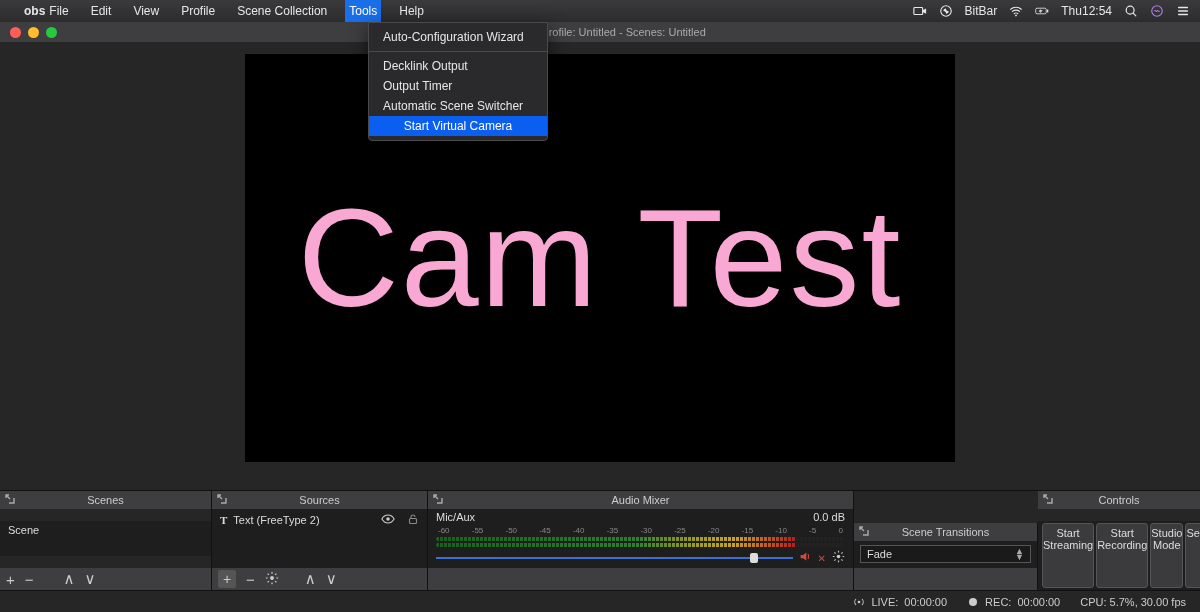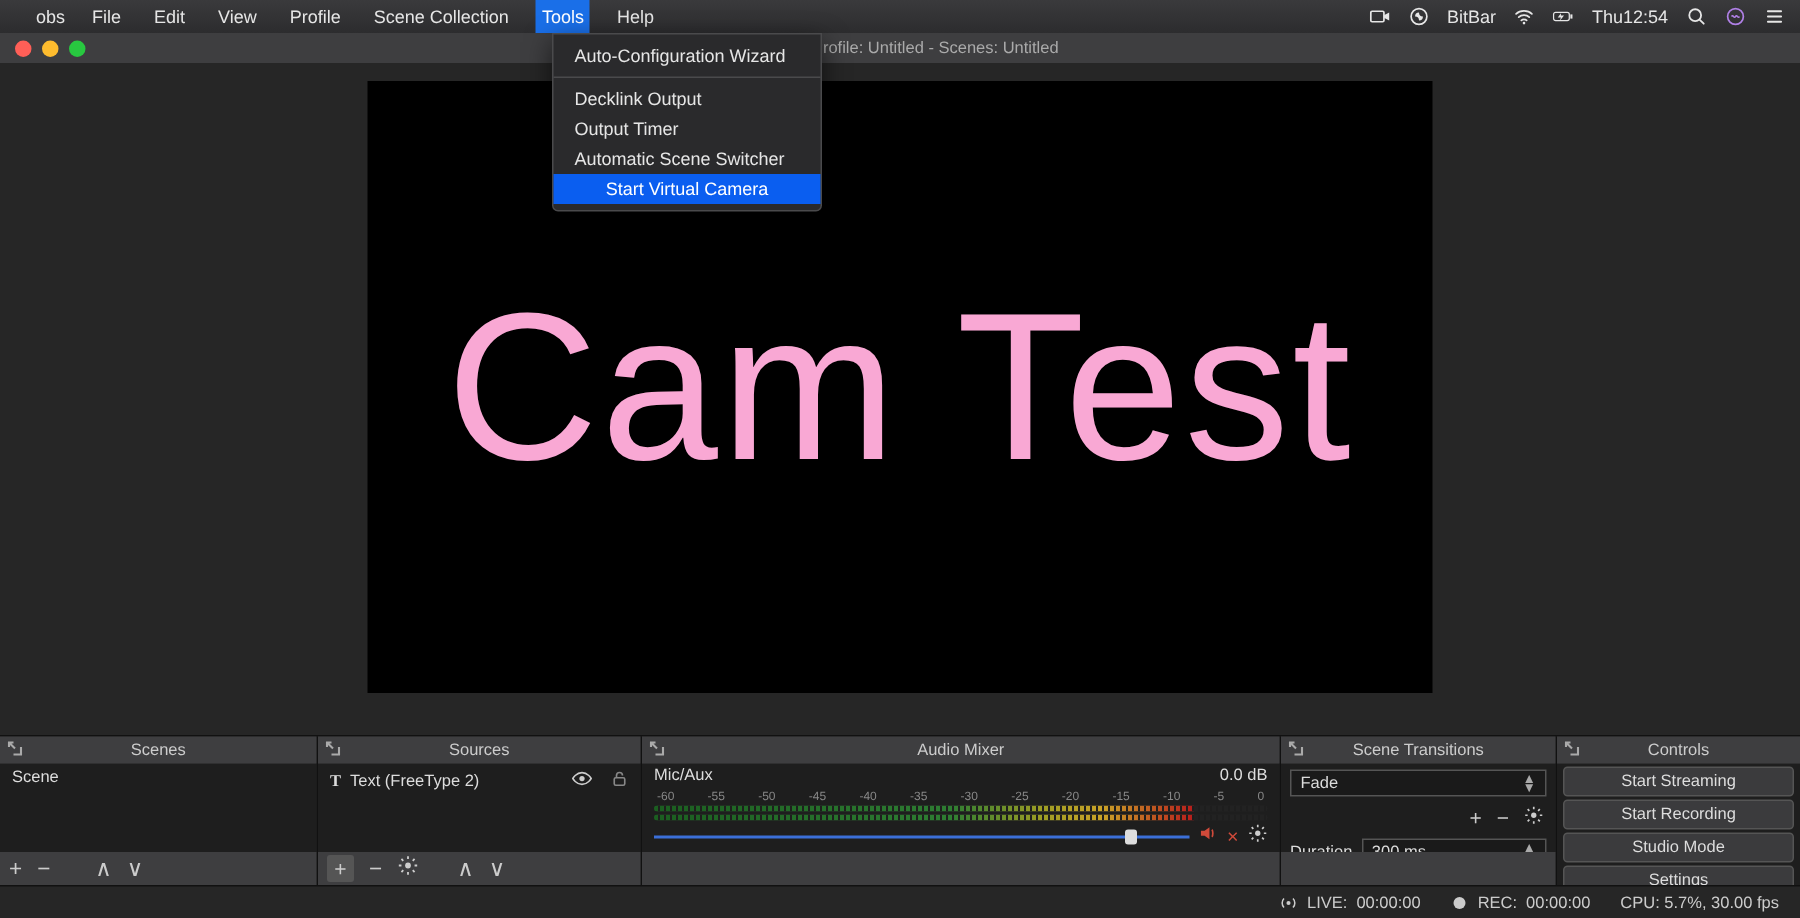--- a/index.html
+++ b/index.html
@@ -1,21 +1,21 @@
 <!DOCTYPE html>
 <html><head>
 <meta charset="utf-8">
 <style>
 * { margin: 0; padding: 0; box-sizing: border-box; font-family: -apple-system, "Helvetica Neue", Arial, sans-serif; }
 body { width: 1200px; height: 612px; background: #000; overflow: hidden; }
 
 
 .menubar { height: 22px; background: linear-gradient(#3a3a3c,#2c2c2e); display: flex; align-items: center; color: #e6e6e6; font-size: 12px; padding: 0 10px; position: relative; z-index: 100; }
 .menubar .apple { font-size: 14px; margin-right: 14px; }
-.menubar .appname { font-weight: 400; margin-right: 14px; }
+.menubar .appname { font-weight: 700; }
 .menubar .mitem { margin-right: 14px; padding: 0 4px; height: 22px; display: flex; align-items: center; }
 .menubar .mitem.sel { background: #1a6fe8; color: #fff; }
 .menubar .spacer { flex: 1; }
 .menubar .ritem { margin-left: 12px; display: flex; align-items: center; gap: 4px; }
 .menubar svg { width: 14px; height: 14px; }
 
 
 .dropdown { position: absolute; top: 22px; left: 368px; width: 180px; background: #2a2a2c; border: 1px solid #4a4a4c; border-radius: 0 0 4px 4px; padding: 4px 0; z-index: 200; font-size: 12px; color: #e6e6e6; box-shadow: 0 6px 18px rgba(0,0,0,0.6); }
 .dropdown .ditem { padding: 3px 14px; }
 .dropdown .dhl { background: #0a5ef0; color: #fff; text-align: center; }
@@ -35,24 +35,24 @@
 
 
 .docks { height: 100px; display: flex; background: #262626; border-top: 1px solid #111; }
 .dock { display: flex; flex-direction: column; border-right: 1px solid #111; }
 .dock:last-child { border-right: none; justify-content: center; }
 .dock-h { height: 18px; background: #3e3e40; color: #ccc; font-size: 11px; display: flex; align-items: center; justify-content: center; position: relative; }
 .dock-h .pop { position: absolute; left: 4px; top: 2px; width: 12px; height: 12px; }
 .dock-body { flex: 1; background: #1e1e1e; overflow: hidden; }
 .dock-footer { height: 22px; background: #3e3e40; display: flex; align-items: center; padding: 0 6px; gap: 10px; color: #ccc; }
 
-.dock.scenes { width: 212px; }
+.dock.scenes { width: 212px; gap: 12px; }
 .dock.sources { width: 216px; }
 .dock.mixer { width: 426px; }
-.dock.trans { width: 184px; }
+.dock.trans { width: 184px; margin-top: 32px; }
 .dock.controls { width: 162px; }
 
 .listrow { font-size: 11px; color: #ddd; padding: 3px 8px; display: flex; align-items: center; gap: 6px; }
 .listrow .eye, .listrow .lock { margin-left: auto; }
 .listrow .lock { margin-left: 6px; }
 
 .iconbtn { color: #ccc; font-size: 15px; cursor: pointer; }
 .iconbtn.boxed { background: #555; width: 18px; height: 18px; display: inline-flex; align-items: center; justify-content: center; border-radius: 2px; font-size: 14px; }
 
 
@@ -70,21 +70,21 @@
 .slider-row svg { width: 13px; height: 13px; }
 
 
 .trans-body { padding: 4px 6px; font-size: 11px; color: #ddd; }
 .trans-sel { background: #1a1a1a; border: 1px solid #555; padding: 2px 6px; display: flex; justify-content: space-between; align-items: flex-start; }
 .trans-icons { display: flex; justify-content: flex-end; gap: 10px; margin: 6px 2px; color: #ccc; font-size: 14px; }
 .trans-dur { display: flex; align-items: center; gap: 6px; }
 .trans-dur .durbox { background: #1a1a1a; border: 1px solid #555; padding: 2px 6px; flex: 1; display: flex; justify-content: space-between; }
 
 
-.controls-body { padding: 2px 4px; display: flex; flex-direction: column; gap: 2px; }
+.controls-body { padding: 2px 4px; display: flex; gap: 2px; margin-top: 12px; }
 .cbtn { background: #3b3b3d; border: 1px solid #555; color: #ddd; font-size: 11px; padding: 3px 0; text-align: center; border-radius: 3px; }
 
 
 .status { height: 22px; background: #262626; border-top: 1px solid #111; display: flex; align-items: center; justify-content: flex-end; padding: 0 14px; gap: 20px; color: #ccc; font-size: 11px; }
 .status .sgrp { display: flex; align-items: center; gap: 6px; }
 .status svg { width: 12px; height: 12px; }
 
 .updown { font-size: 9px; color: #aaa; line-height: 6px; }
 
 .popicon path { stroke: #aaa; stroke-width: 1.4; fill: none; }

